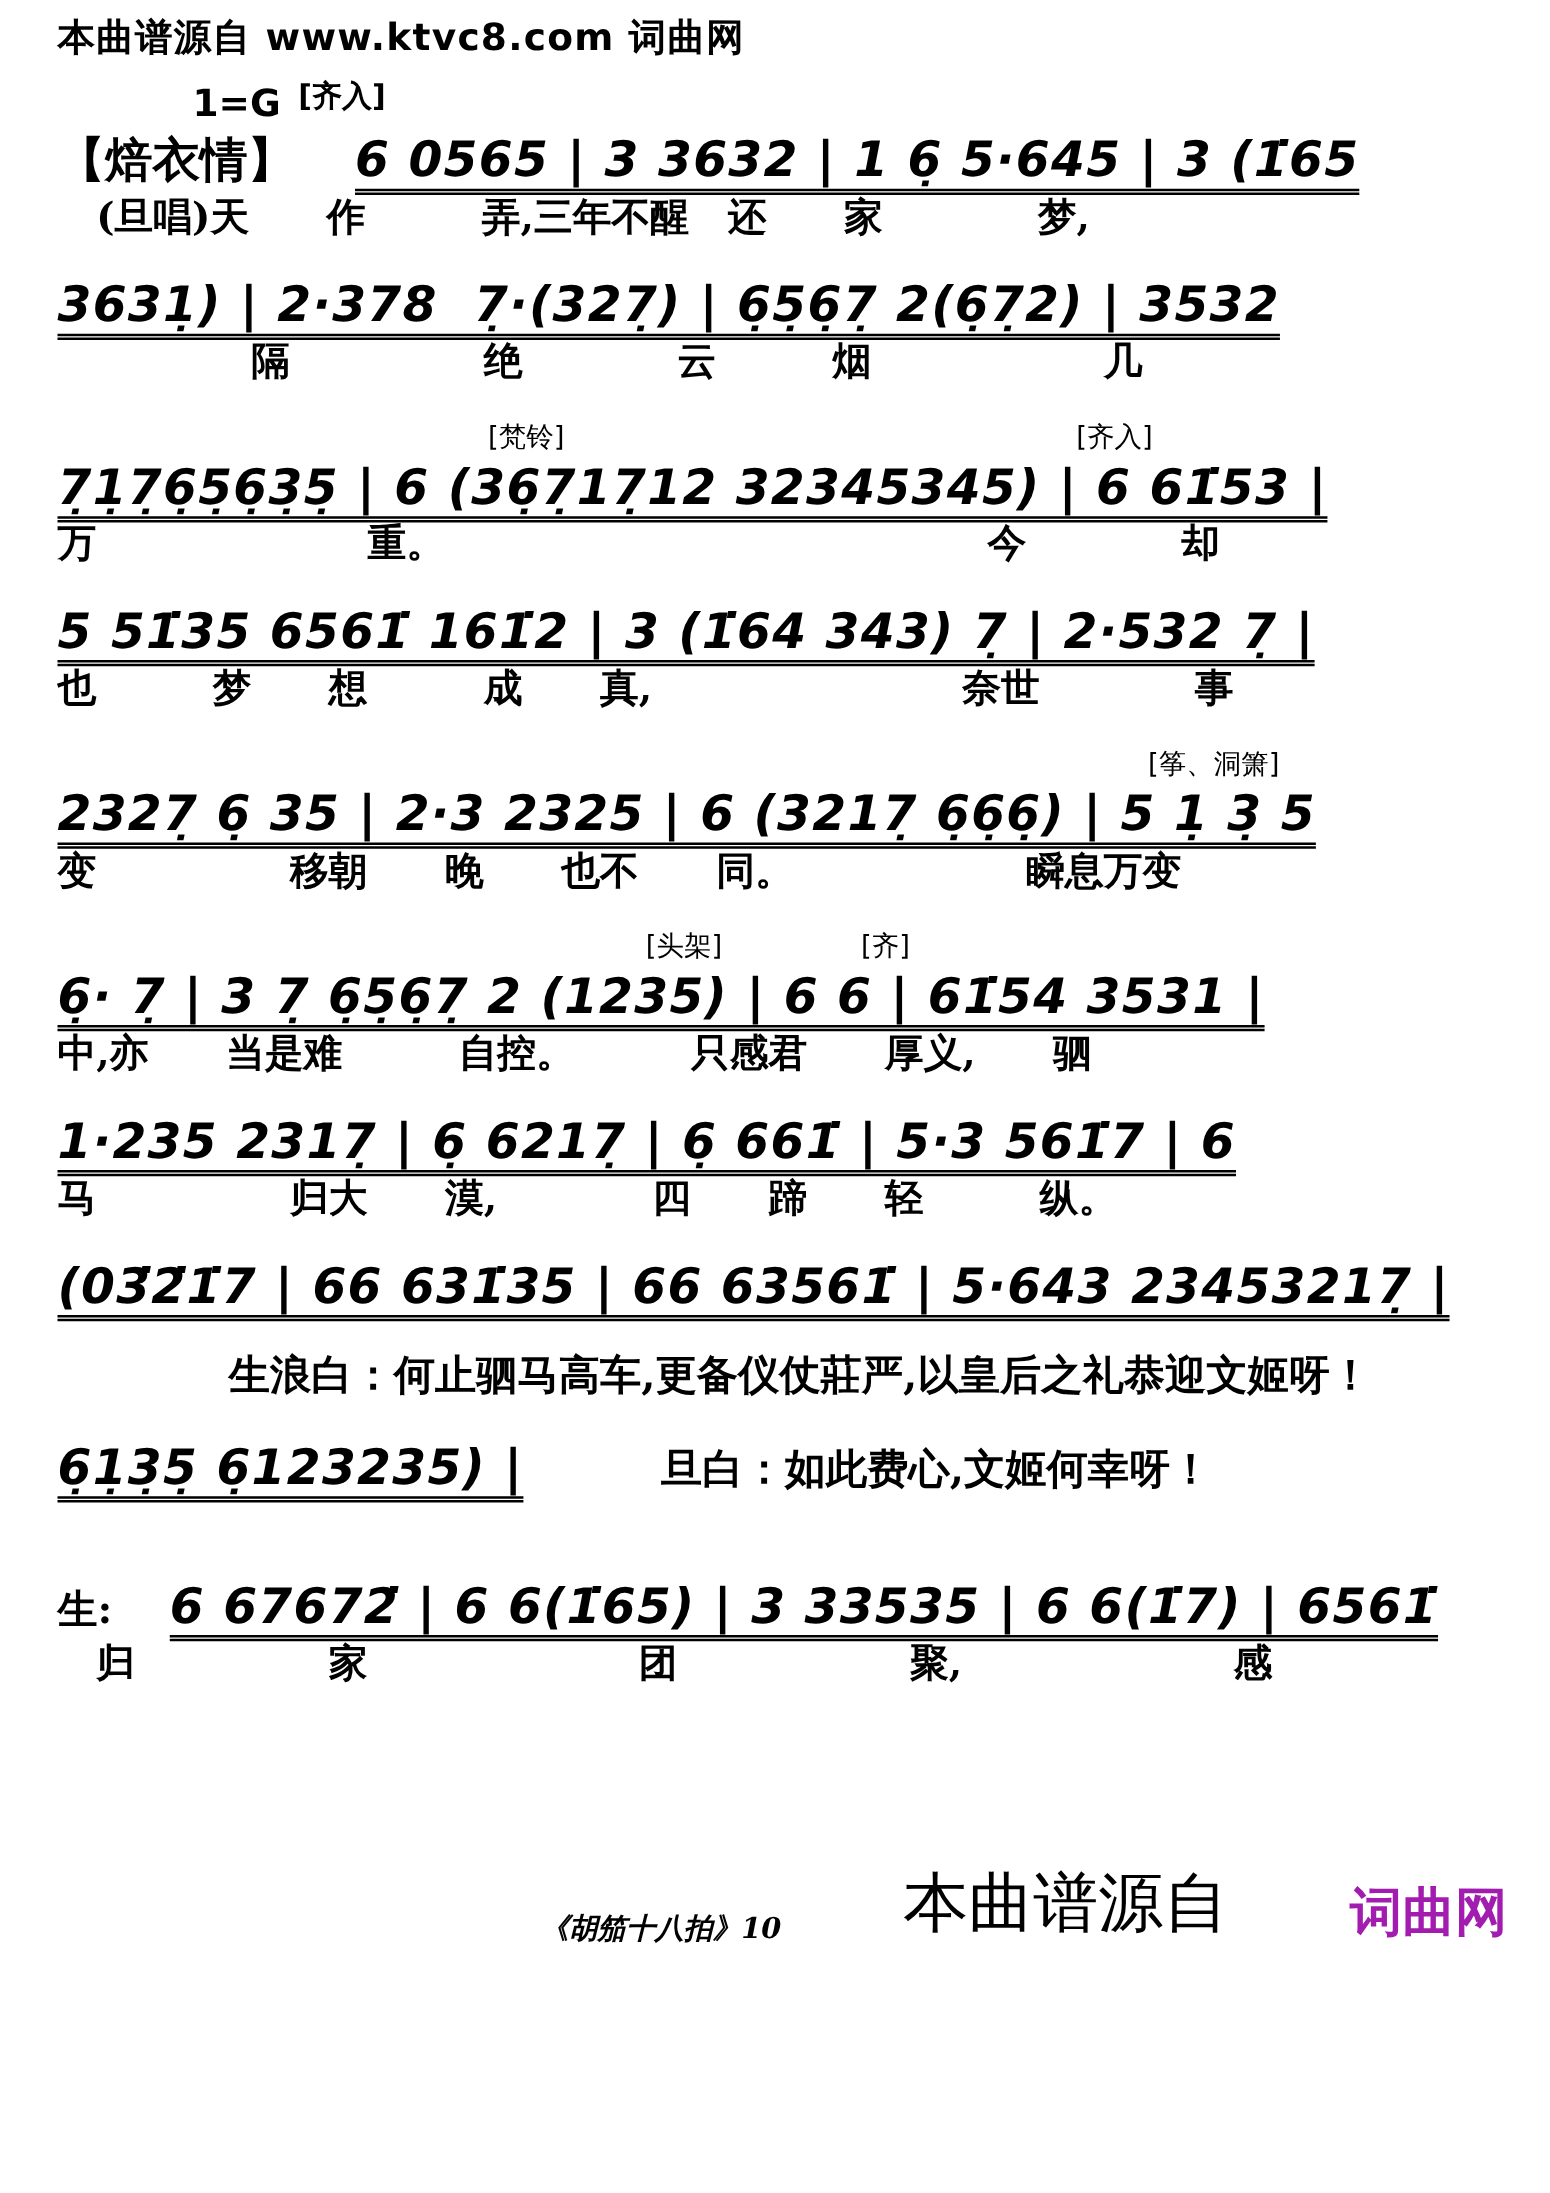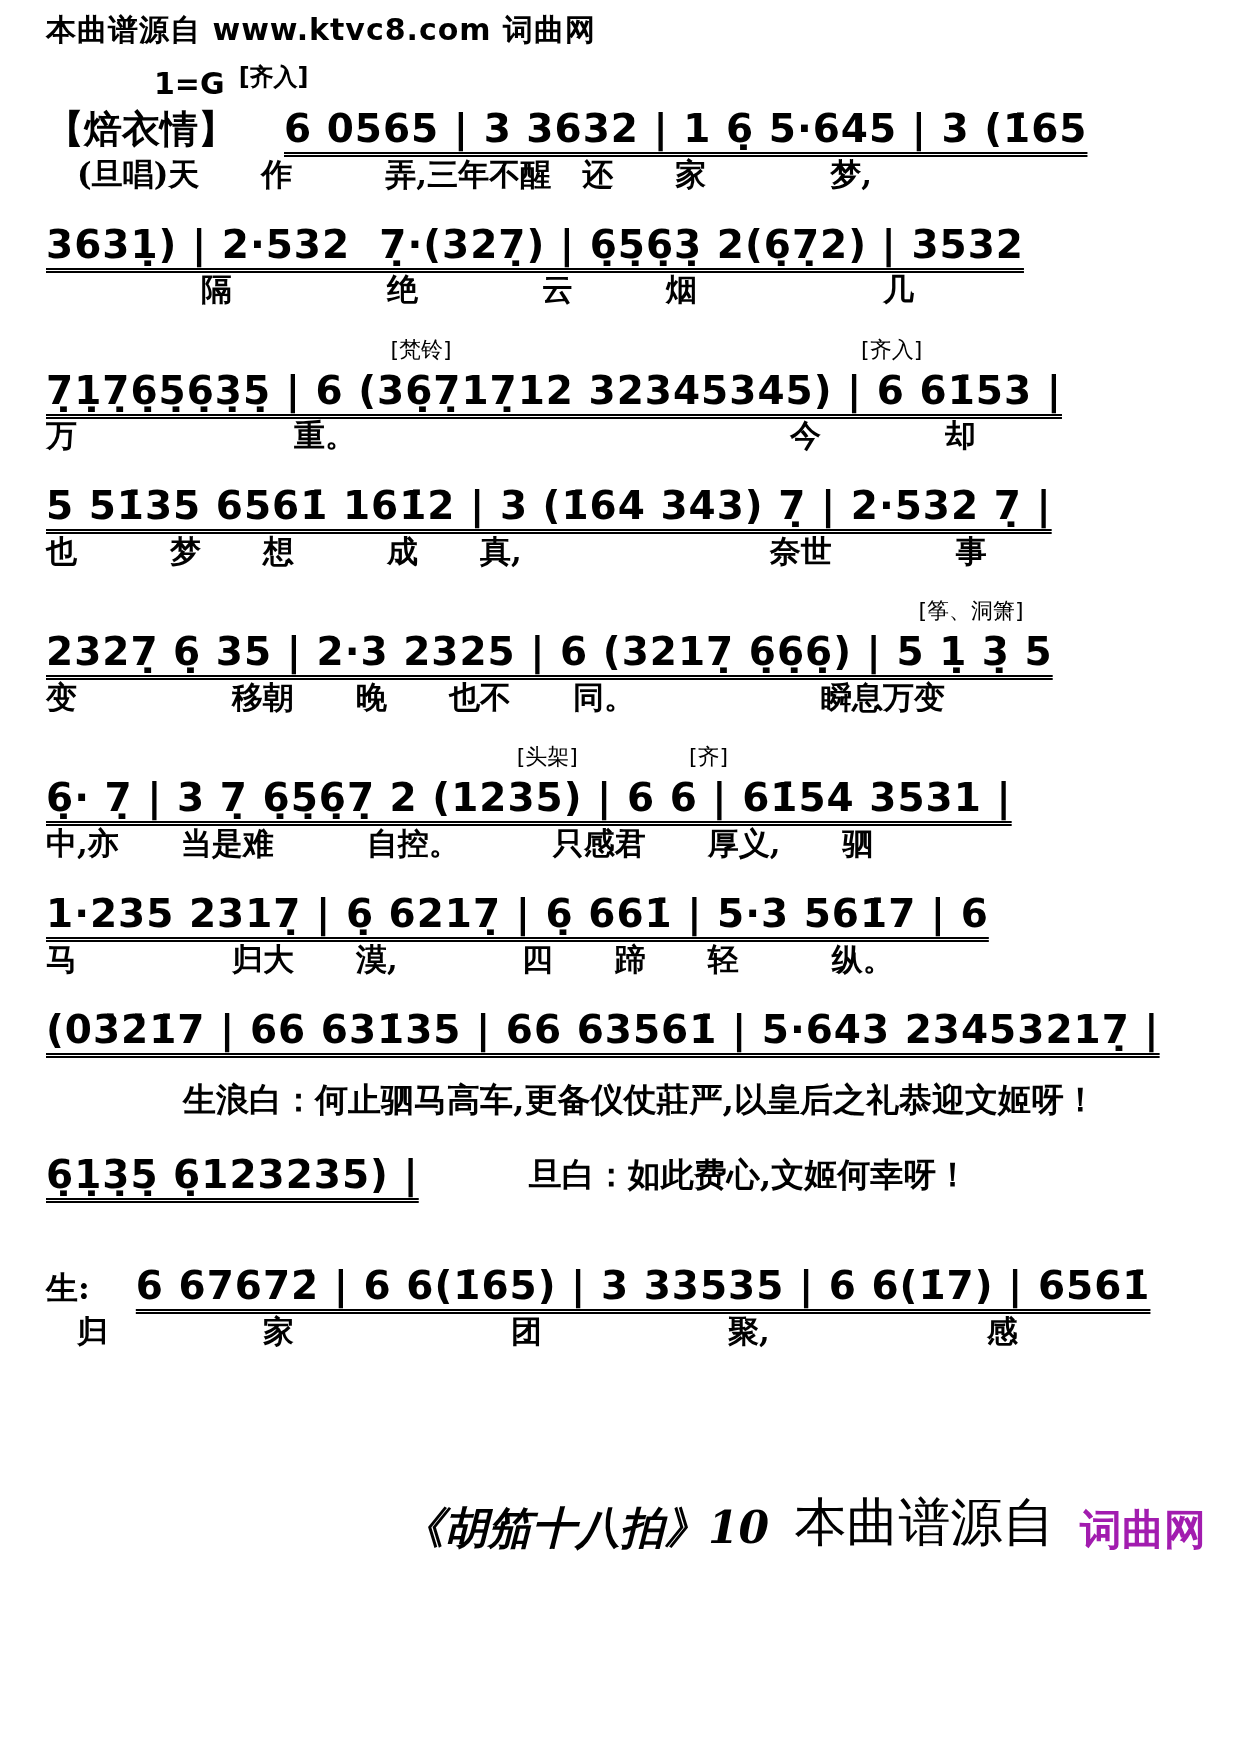--- a/index.html
+++ b/index.html
@@ -16,39 +16,40 @@
   .ann-row{position:relative;height:30px;}
   .ann{position:absolute;top:0;font-size:22px;font-weight:normal;white-space:pre;}
   .note-row{display:flex;align-items:baseline;gap:40px;}
   .prefix{font-size:38px;font-weight:bold;white-space:pre;margin-right:8px;}
   .speaker{font-size:32px;font-weight:bold;white-space:pre;margin-right:6px;font-family:"DejaVu Serif",serif;}
   .notes{
     font-size:39px;font-weight:bold;white-space:pre;letter-spacing:1px;
     text-decoration-line:underline;text-decoration-style:double;
     text-decoration-thickness:2px;text-underline-offset:10px;
     line-height:1.35;
+    font-style:italic;
   }
   .lyrics{
     font-size:31px;white-space:pre;
     font-family:"DejaVu Serif",serif;font-weight:bold;line-height:1.2;
   }
   .speech{
     font-size:33px;white-space:pre;margin-top:22px;margin-left:40px;
     font-family:"DejaVu Serif",serif;font-weight:bold;text-align:center;
   }
   .speech-inline{
     font-size:33px;white-space:pre;margin-left:70px;
     font-family:"DejaVu Serif",serif;font-weight:bold;align-self:center;
   }
   .gap-lg{margin-top:58px;}
   .footer{
     position:absolute;left:0;right:0;bottom:6px;
     display:flex;align-items:flex-end;padding:0 34px 0 400px;justify-content:space-between;
   }
-  .footer-title{font-size:44px;font-family:"DejaVu Serif",serif;font-style:italic;font-weight:bold;white-space:pre;}
+  .footer-title{font-size:23px;font-family:"DejaVu Serif",serif;font-style:italic;font-weight:bold;white-space:pre;margin-left:32px;}
   .footer-wm{font-size:52px;font-weight:normal;white-space:pre;}
   .footer-site{font-size:42px;font-weight:bold;white-space:pre;}
 </style>
 </head>
 <body>
 
 <div class="page">
 
   <div class="wm-top">本曲谱源自 www.ktvc8.com 词曲网</div>
 
@@ -60,21 +61,21 @@
   <div class="system">
     <div class="note-row">
       <span class="prefix">【焙衣情】</span>
       <span class="notes">6 0565 | 3 3632 | 1 6̣ 5·645 | 3 (1̇65</span>
     </div>
     <div class="lyrics">　(旦唱)天　　作　　　弄,三年不醒　还　　家　　　　梦,</div>
   </div>
 
   <div class="system">
     <div class="note-row">
-      <span class="notes">3631̣) | 2·532  7̣·(327̣) | 6̣5̣6̣3̣ 2(6̣7̣2) | 3532</span>
+      <span class="notes">3631̣) | 2·378  7̣·(327̣) | 6̣5̣6̣7̣ 2(6̣7̣2) | 3532</span>
     </div>
     <div class="lyrics">　　　　　隔　　　　　绝　　　　云　　　烟　　　　　　几</div>
   </div>
 
   <div class="system">
     <div class="ann-row">
       <span class="ann" style="left:30%">[梵铃]</span>
       <span class="ann" style="left:71%">[齐入]</span>
     </div>
     <div class="note-row">

